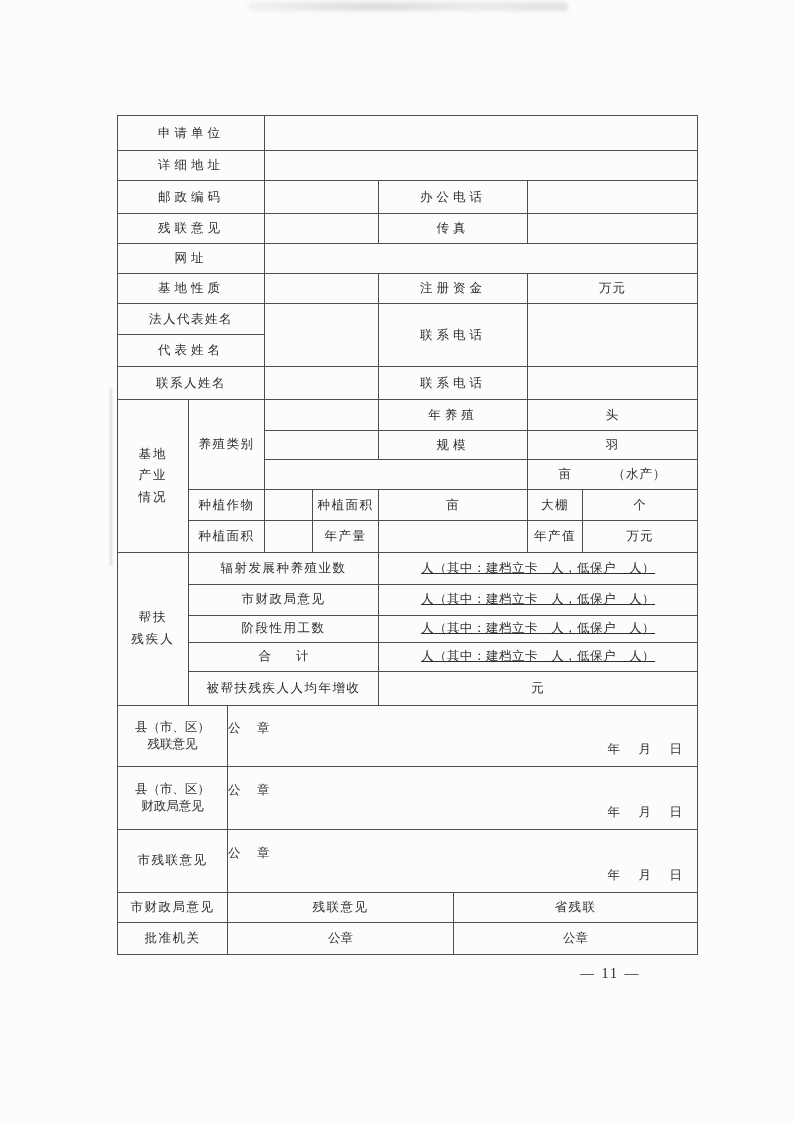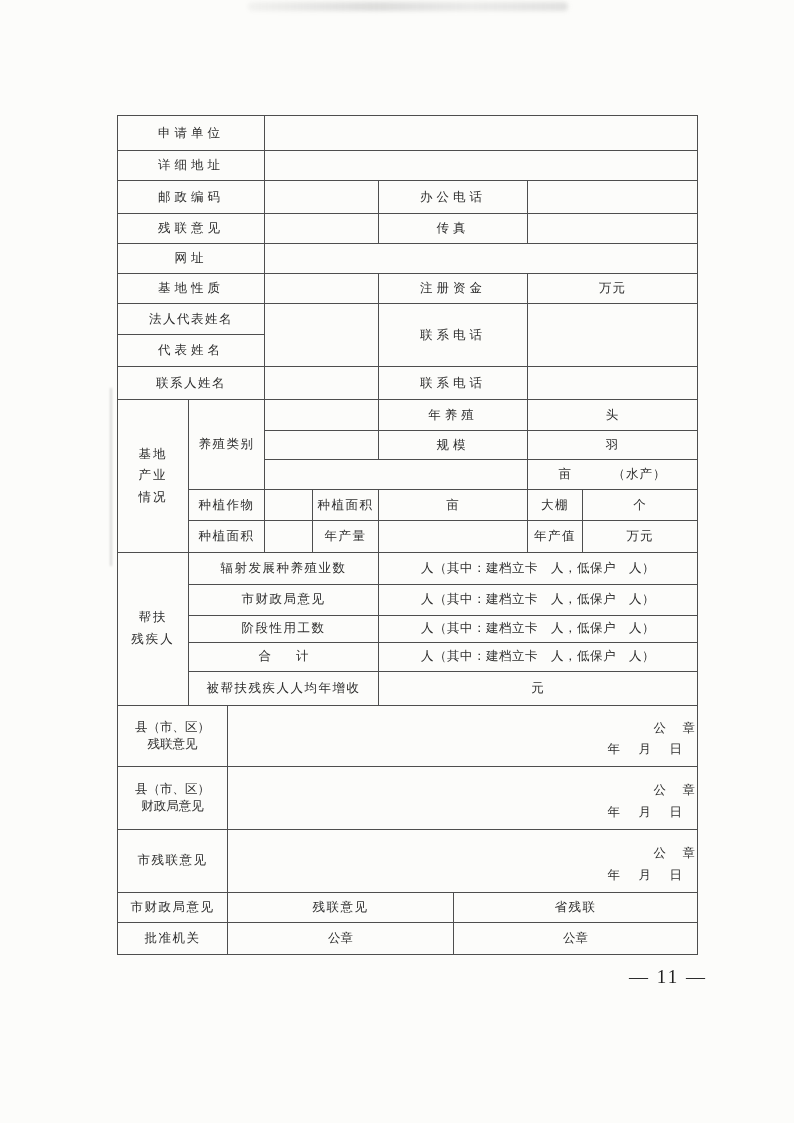--- a/index.html
+++ b/index.html
@@ -34,33 +34,33 @@
     padding:0 2px;
     font-size:12.5px;
     color:#2e2e2e;
     text-align:center;
     vertical-align:middle;
     overflow:hidden;
   }
   .lbl{letter-spacing:4px;}
   .lbl-sm{letter-spacing:1.5px;}
   .vsec{line-height:1.75;letter-spacing:2px;font-family:Liberation Serif, serif;}
-  .note{letter-spacing:.5px;}
+  .note{letter-spacing:.5px;text-decoration:underline;}
   .unit{letter-spacing:1px;}
   .sealcell{position:relative;}
   .sealcell .seal{
     position:absolute;left:0;right:0;top:38%;transform:translateY(-50%);
-    text-align:right;letter-spacing:2px;
+    text-align:left;letter-spacing:2px;
   }
   .sealcell .date{
     position:absolute;right:12px;bottom:8px;letter-spacing:3px;margin-left:30px;
   }
   .pageno{
-    position:absolute;left:628px;top:966px;width:80px;
-    font-size:19px;color:#1f1f1f;text-align:center;letter-spacing:2px;
+    position:absolute;left:580px;top:966px;width:80px;
+    font-size:14px;color:#1f1f1f;letter-spacing:2px;
     white-space:nowrap;
   }
 </style>
 </head>
 <body>
 
 <div class="page">
   <div class="smudge-top"></div>
   <div class="streak-left"></div>
 

